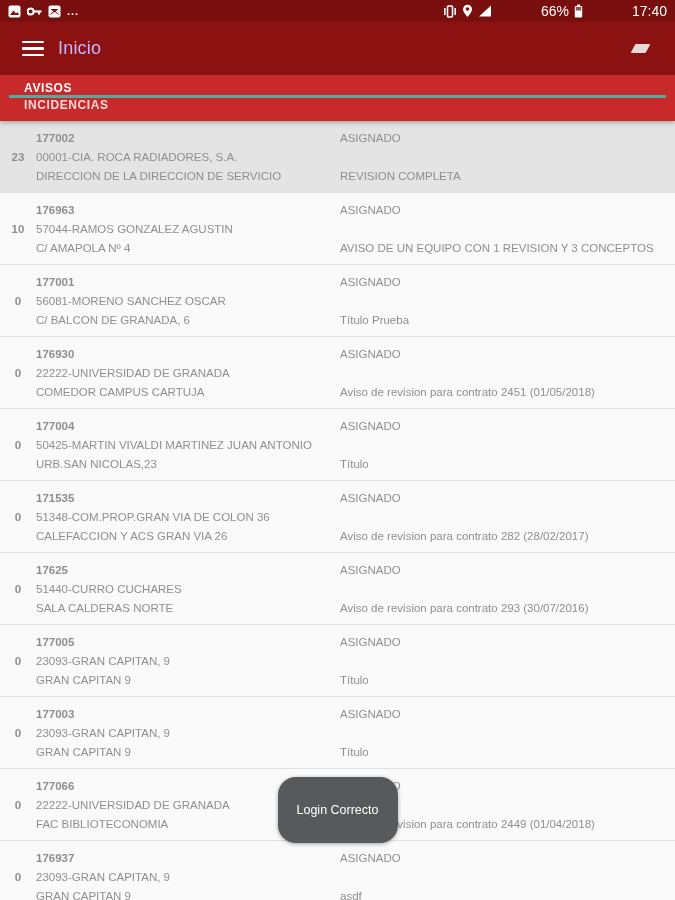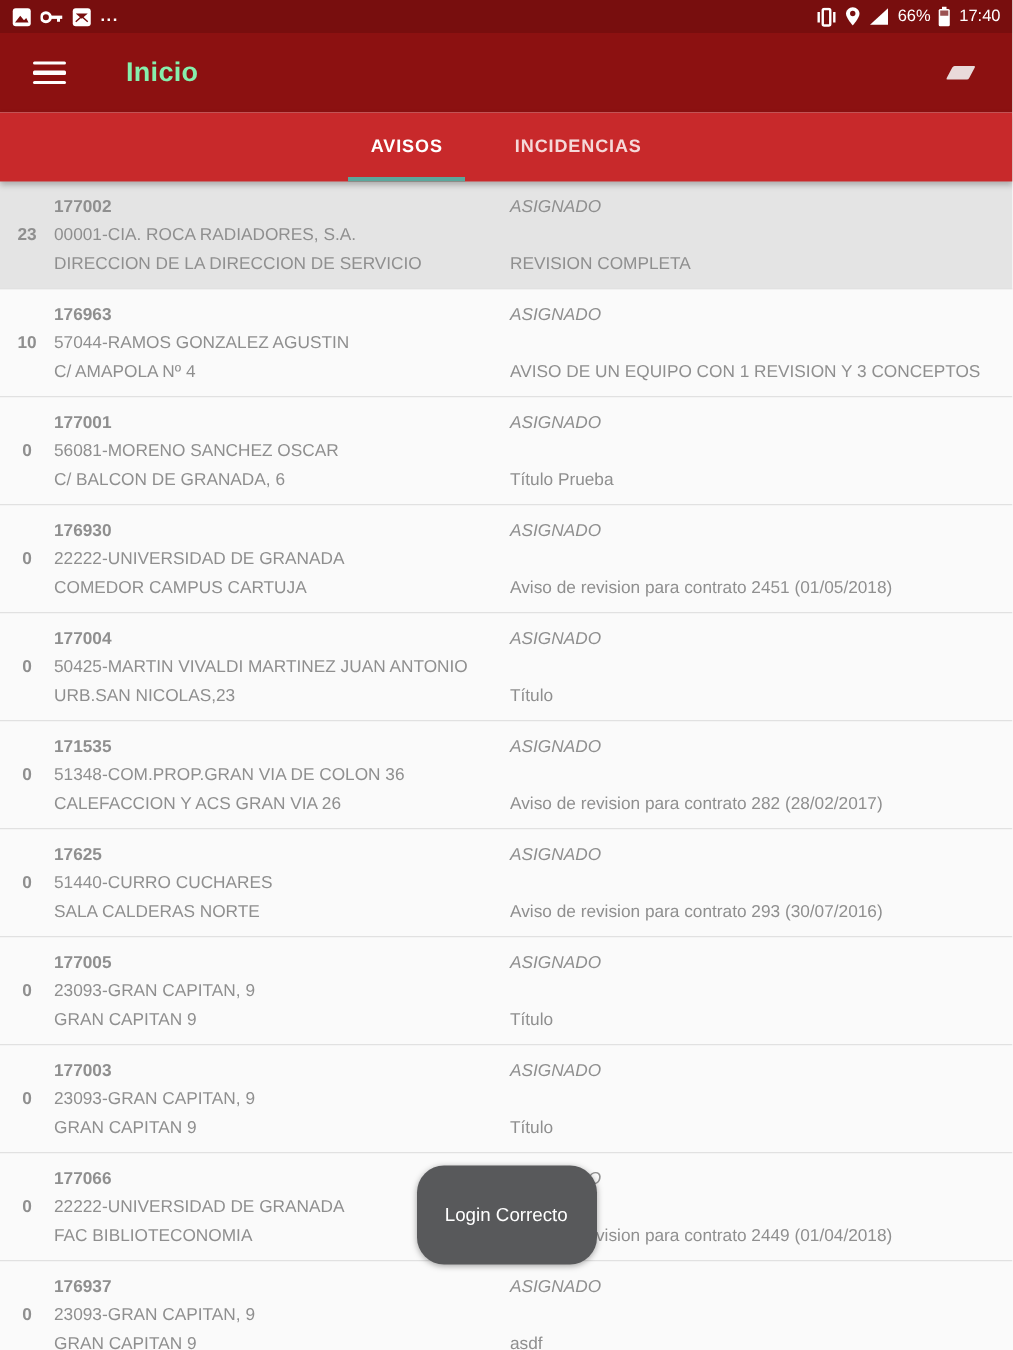--- a/index.html
+++ b/index.html
@@ -9,36 +9,36 @@
   
   .statusbar {
     height:22px; background:#780e0e; color:#fff;
     display:flex; align-items:center; padding:0 8px; font-size:11px;
   }
   .sb-left { display:flex; align-items:center; gap:6px; }
   .sb-right { margin-left:auto; display:flex; align-items:center; gap:5px; }
   .sb-ico { display:inline-flex; align-items:center; }
   .sb-ico svg { display:block; }
   .sb-more { color:#fff; font-weight:bold; letter-spacing:1px; line-height:8px; }
-  .sb-text { color:#fff; font-size:11px; }
+  .sb-text { color:#fff; font-size:14px;margin-left:44px; }
 
   
   .appbar {
     height:53px; background:#8c1111; display:flex; align-items:center; padding:0 22px;
   }
   .hamburger { width:22px; display:flex; flex-direction:column; gap:4px; cursor:pointer; }
   .hamburger span { display:block; height:2.6px; background:#fff; border-radius:1px; }
-  .appbar-title { color:#86efac; font-size:18px; font-weight:bold; margin-left:40px; letter-spacing:0.2px; }
+  .appbar-title { color:#c4b5fd; font-size:18px; font-weight:normal; margin-left:14px; letter-spacing:0.2px; }
   .appbar-action { margin-left:auto; width:26px; height:26px; display:flex; align-items:center; justify-content:center; cursor:pointer; }
   .filter-shape { width:15px; height:9px; background:#e9dada; transform:skewX(-28deg); border-radius:1px; }
 
   
   .tabbar {
     height:46px; background:#c8292b; display:flex; justify-content:center; align-items:stretch;
-    box-shadow:0 2px 4px rgba(0,0,0,0.25); position:relative; z-index:2;
+    box-shadow:0 2px 4px rgba(0,0,0,0.25); position:relative; z-index:2;flex-direction:column;
   }
   .tab {
     display:flex; align-items:center; padding:0 15px; color:rgba(255,255,255,0.82);
     font-size:12px; font-weight:bold; letter-spacing:0.6px; cursor:pointer;
     border-bottom:3px solid transparent; margin:0 9px;
   }
   .tab.active { color:#fff; border-bottom-color:#5ba79c; }
 
   
   .list { position:relative; z-index:1; }
@@ -46,21 +46,21 @@
     height:72px; background:#fafafa; border-bottom:1px solid #e1e1e1;
     display:grid; grid-template-columns:36px 304px 1fr;
     grid-template-rows:1fr 1fr 1fr; padding:7px 0 6px 0; cursor:pointer;
   }
   .row.highlighted { background:#e4e4e4; }
   .row div { display:flex; align-items:center; font-size:11.5px; color:#8f8f8f; white-space:nowrap; }
   .cell-num  { grid-column:1; grid-row:2; justify-content:center; font-weight:bold; color:#5c5c5c; }
   .cell-id   { grid-column:2; grid-row:1;font-weight:bold; }
   .cell-name { grid-column:2 / 4; grid-row:2; color:#6b6b6b; }
   .cell-addr { grid-column:2; grid-row:3; }
-  .cell-status { grid-column:3; grid-row:1;font-style:italic; }
+  .cell-status { grid-column:3; grid-row:1; }
   .cell-desc { grid-column:3; grid-row:3; }
 
   
   .toast {
     position:absolute; left:50%; transform:translateX(-50%); bottom:57px;
     background:#58595b; color:#fff; font-size:12.5px; padding:26px 19px;
     border-radius:18px; z-index:10; white-space:nowrap; box-shadow:0 1px 4px rgba(0,0,0,0.35);
   }
 </style>
 </head>

